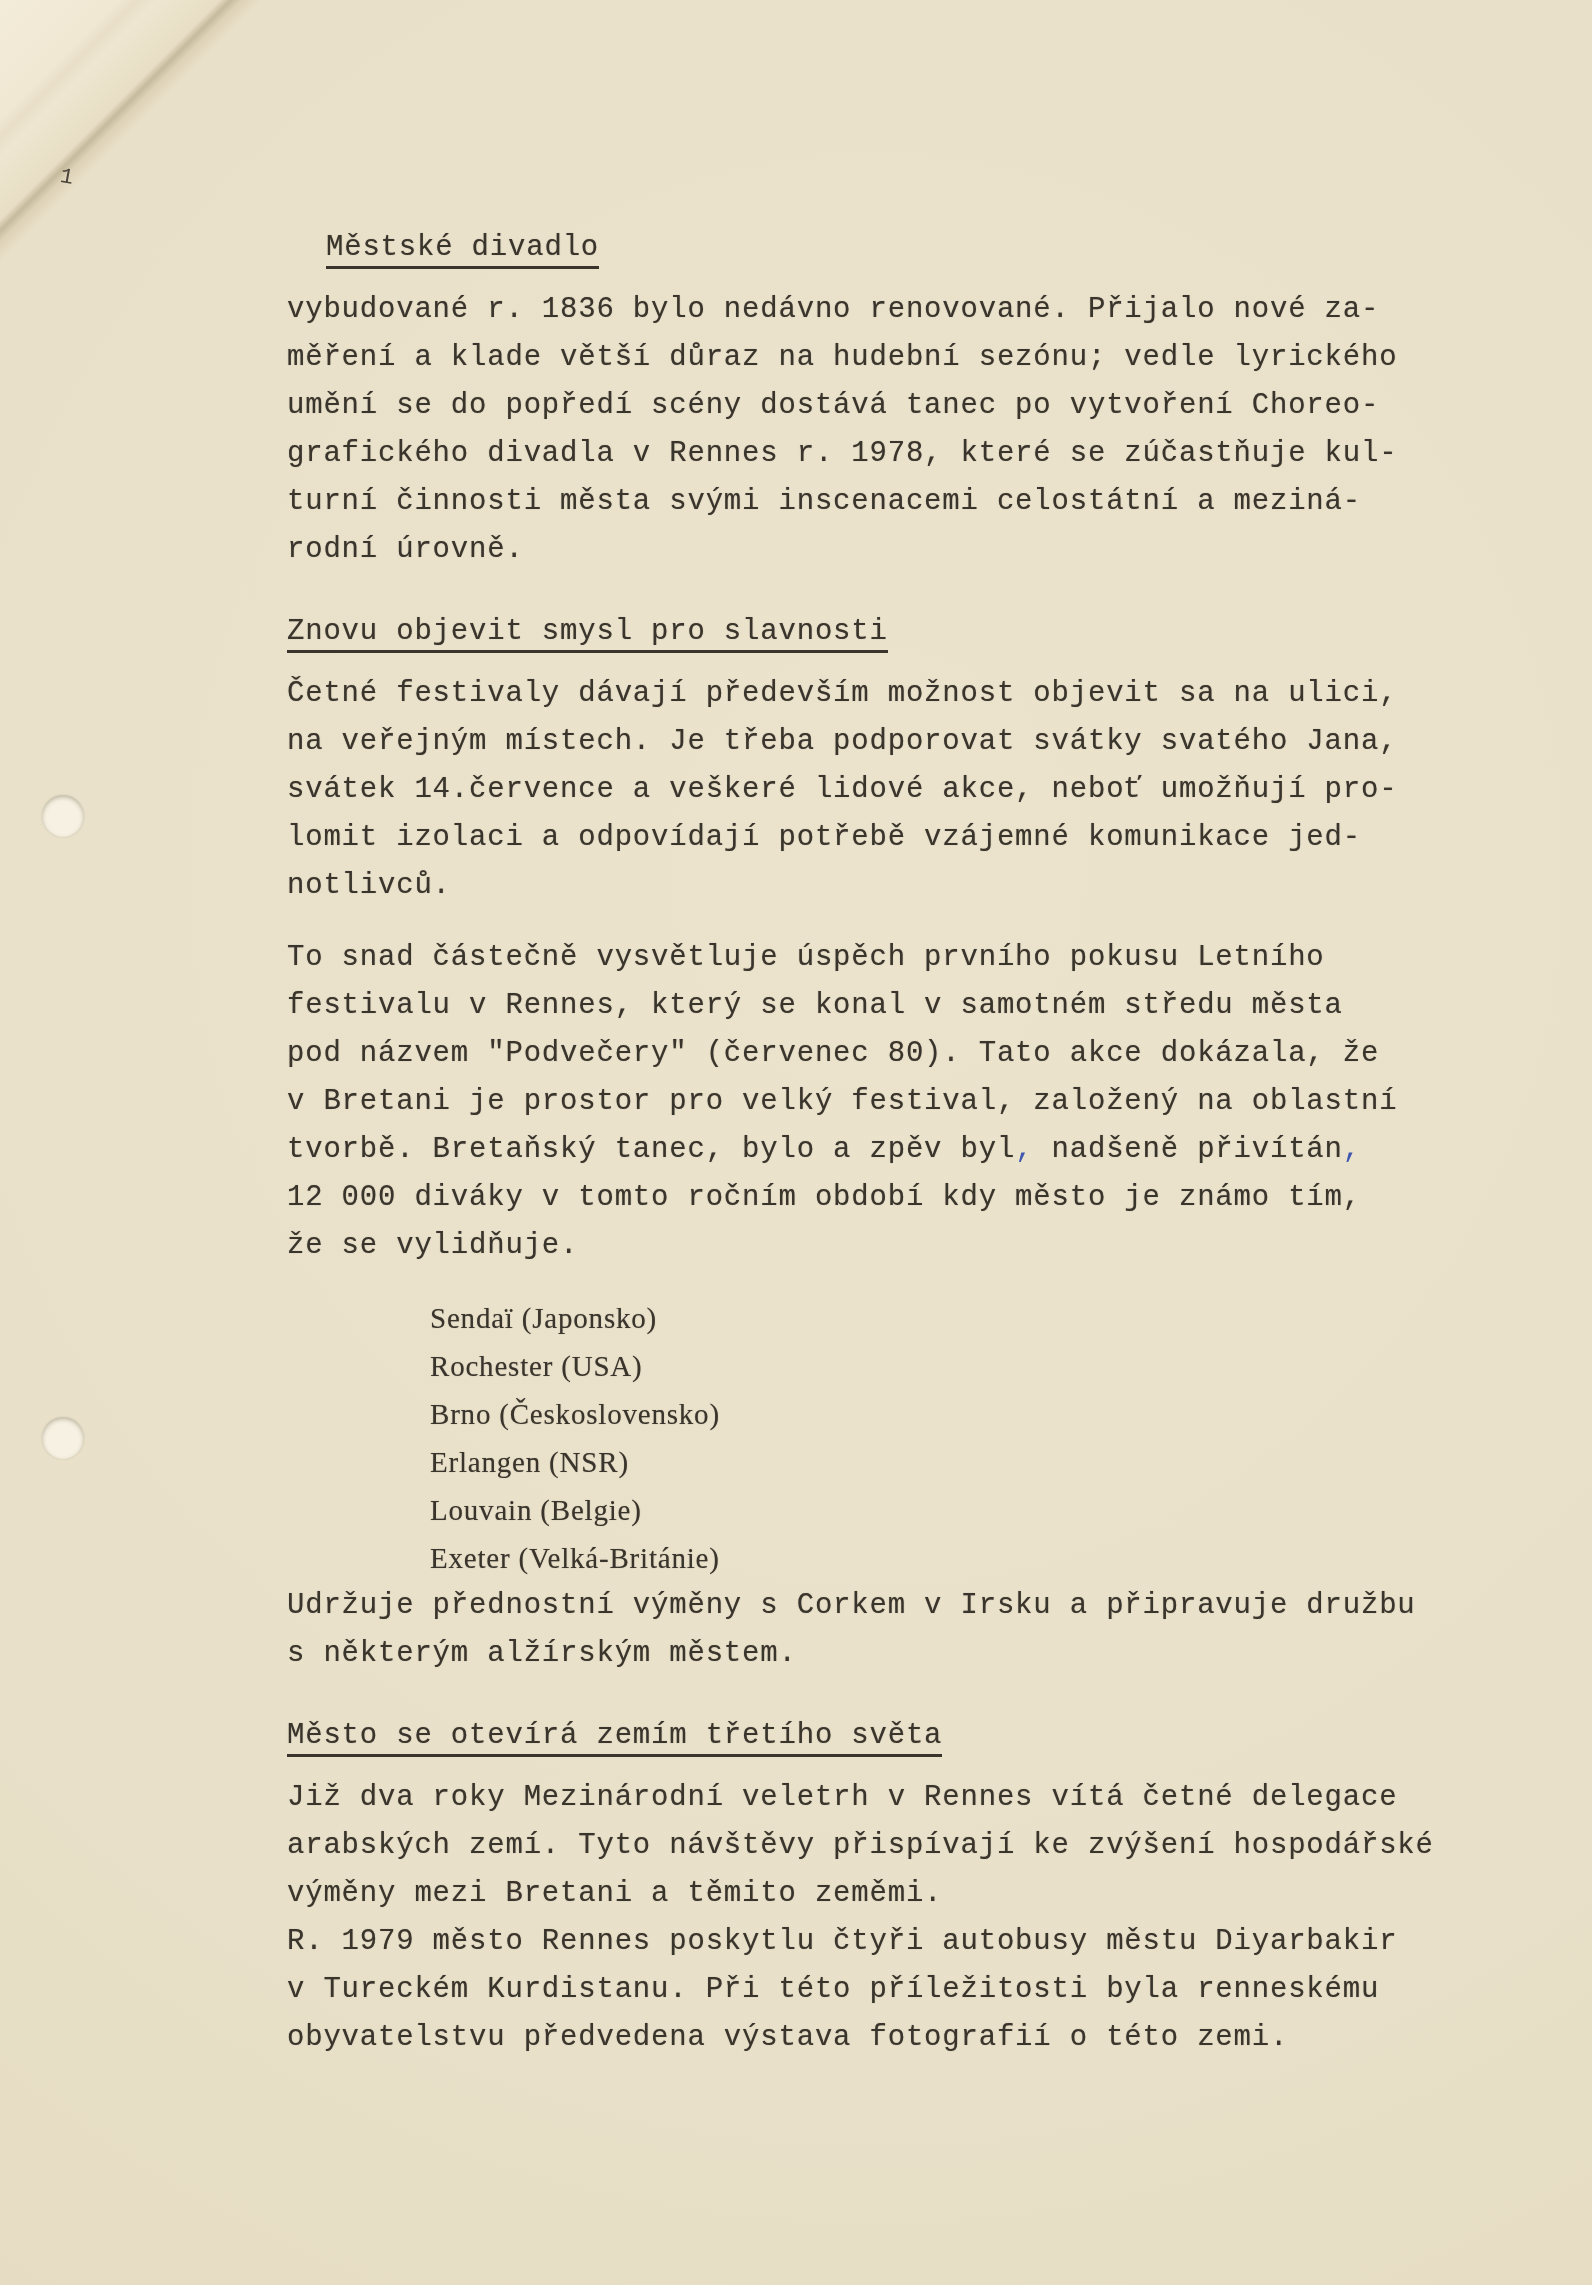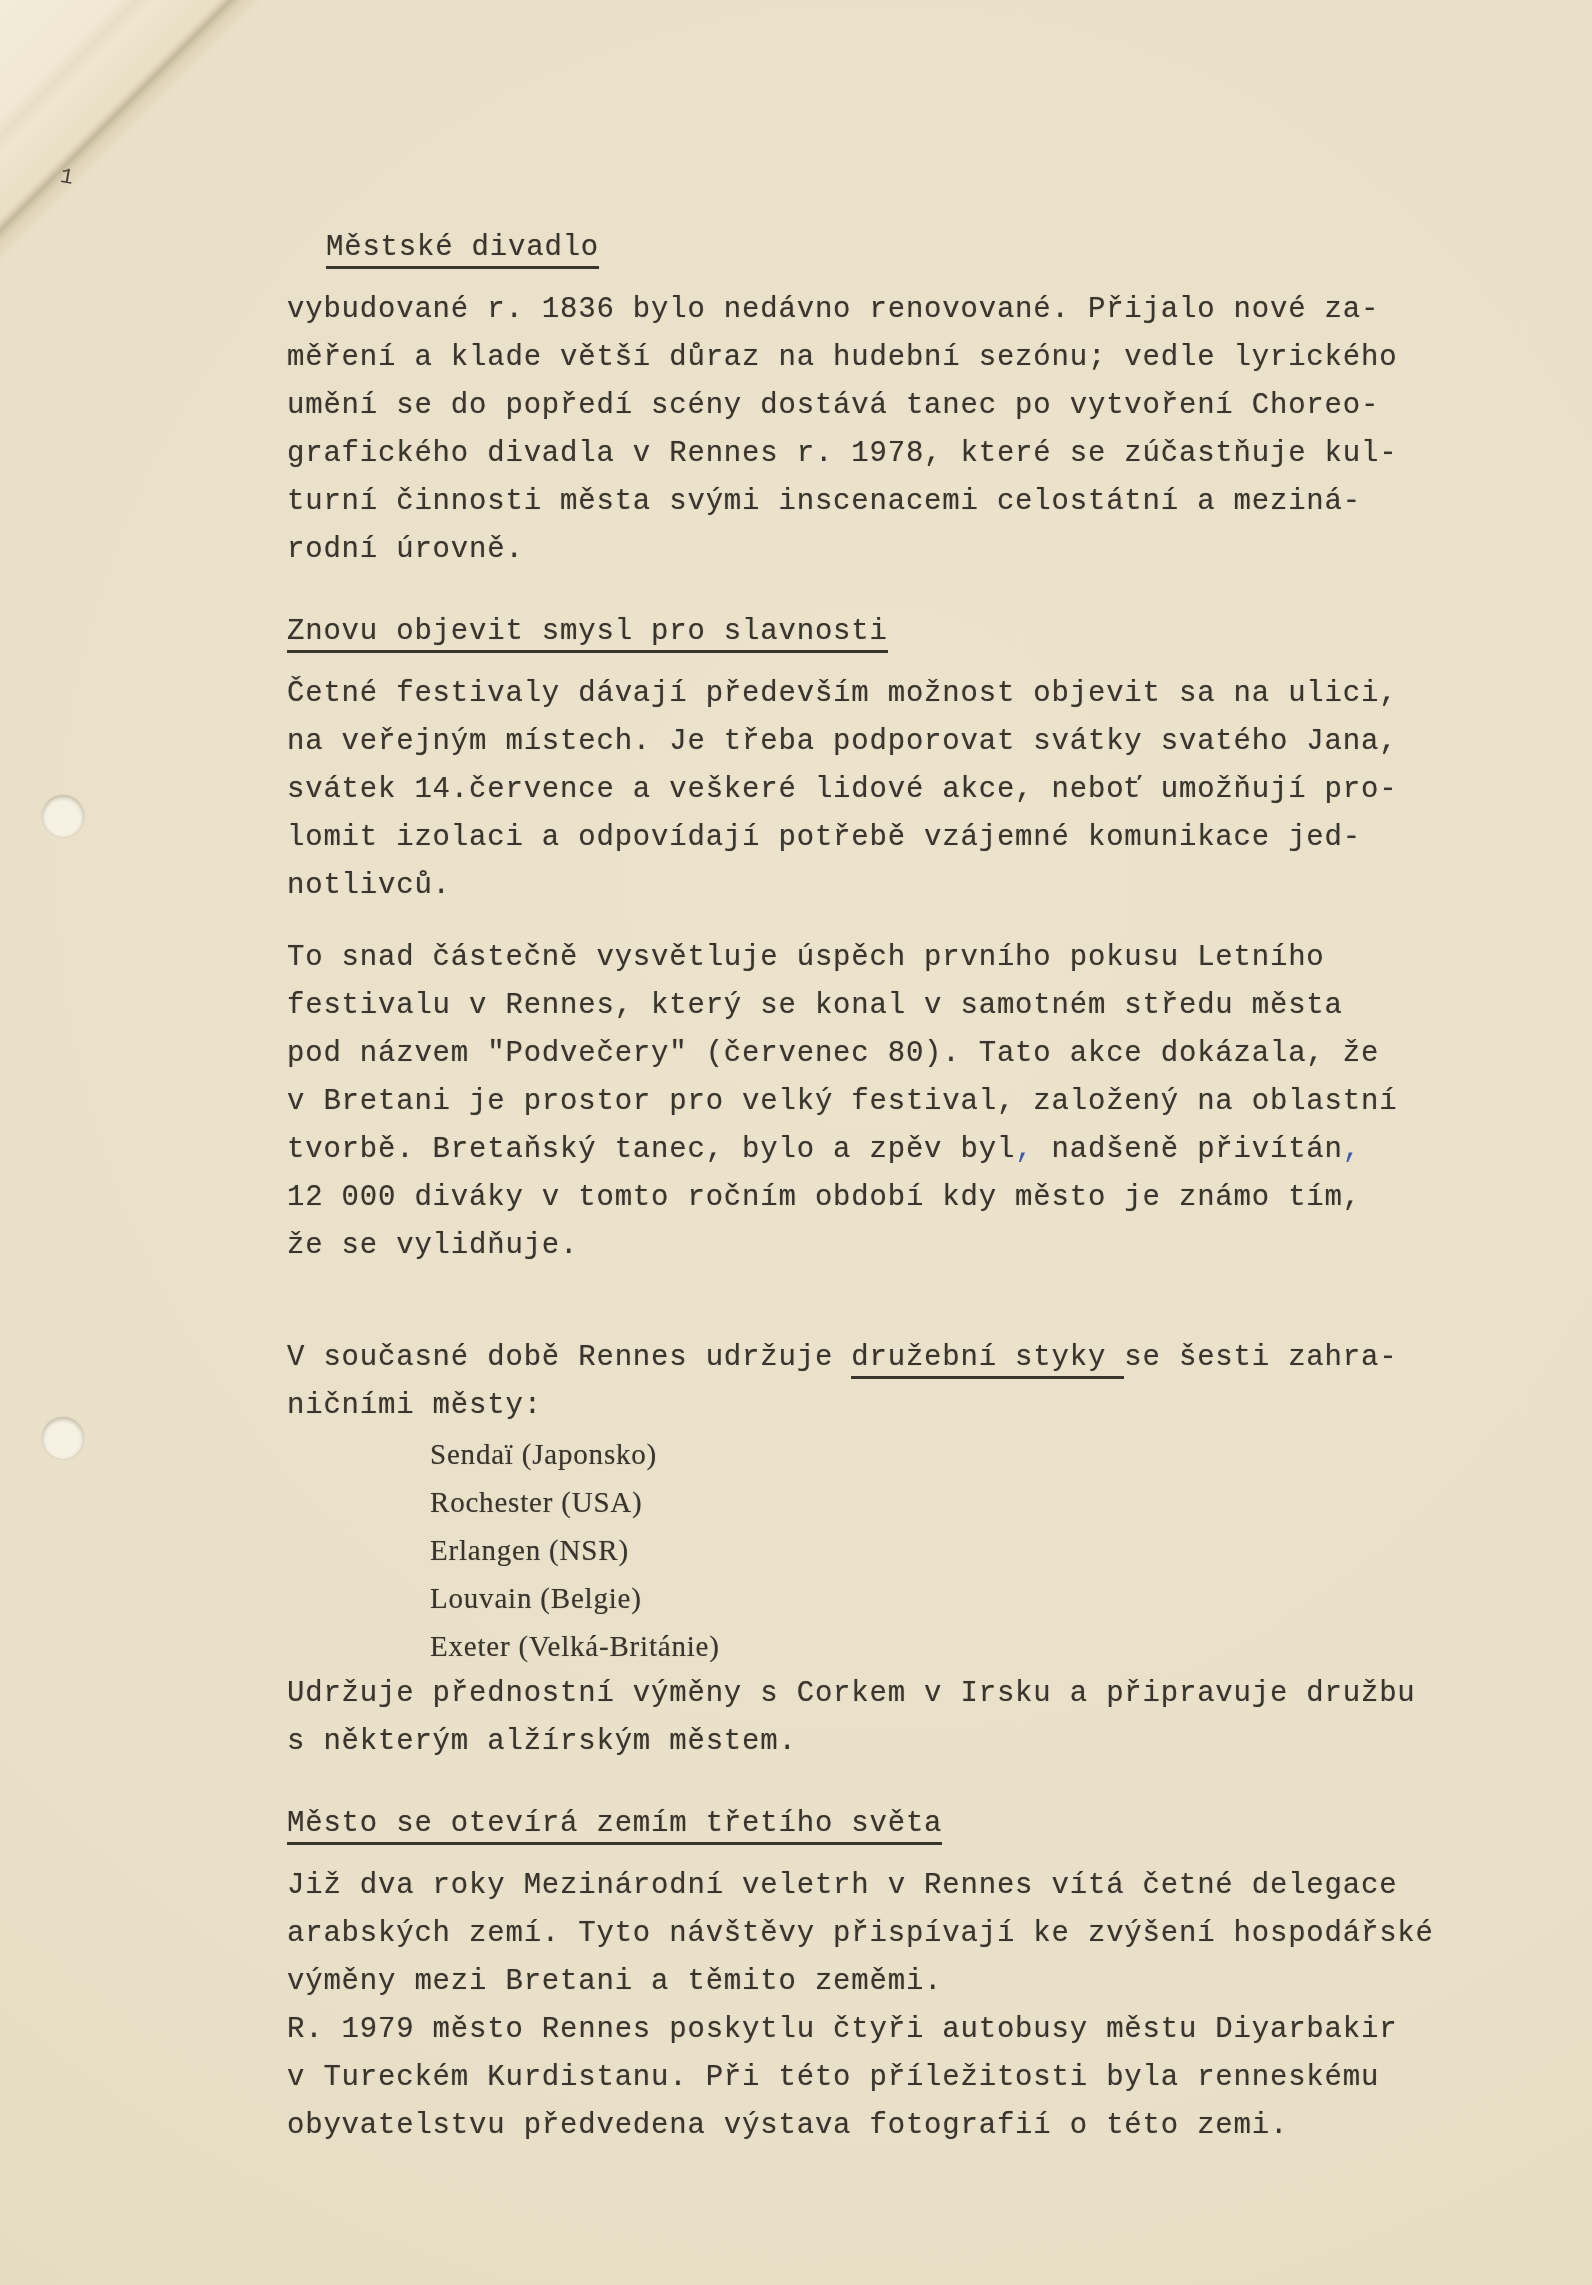--- a/index.html
+++ b/index.html
@@ -107,28 +107,25 @@
     <p class="para">
       <span class="line">To snad částečně vysvětluje úspěch prvního pokusu Letního</span>
       <span class="line">festivalu v Rennes, který se konal v samotném středu města</span>
       <span class="line">pod názvem "Podvečery" (červenec 80). Tato akce dokázala, že</span>
       <span class="line">v Bretani je prostor pro velký festival, založený na oblastní</span>
       <span class="line"><span>tvorbě. Bretaňský tanec, bylo a zpěv byl</span><span class="blue">,</span><span> nadšeně přivítán</span><span class="blue">,</span></span>
       <span class="line">12 000 diváky v tomto ročním období kdy město je známo tím,</span>
       <span class="line">že se vylidňuje.</span>
     </p>
 
-    <p class="para p-intro">
-      <span class="line"><span>V současné době Rennes udržuje </span><span class="u">družební styky </span><span>se šesti zahra-</span></span>
-      <span class="line">ničními městy:</span>
-    </p>
 
     <div class="cities">
       <span class="line">Sendaï (Japonsko)</span>
       <span class="line">Rochester (USA)</span>
+      <span class="line">Brno (Československo)</span>
       <span class="line">Erlangen (NSR)</span>
       <span class="line">Louvain (Belgie)</span>
       <span class="line">Exeter (Velká-Británie)</span>
     </div>
 
     <p class="para p-cork">
       <span class="line">Udržuje přednostní výměny s Corkem v Irsku a připravuje družbu</span>
       <span class="line">s některým alžírským městem.</span>
     </p>
 

